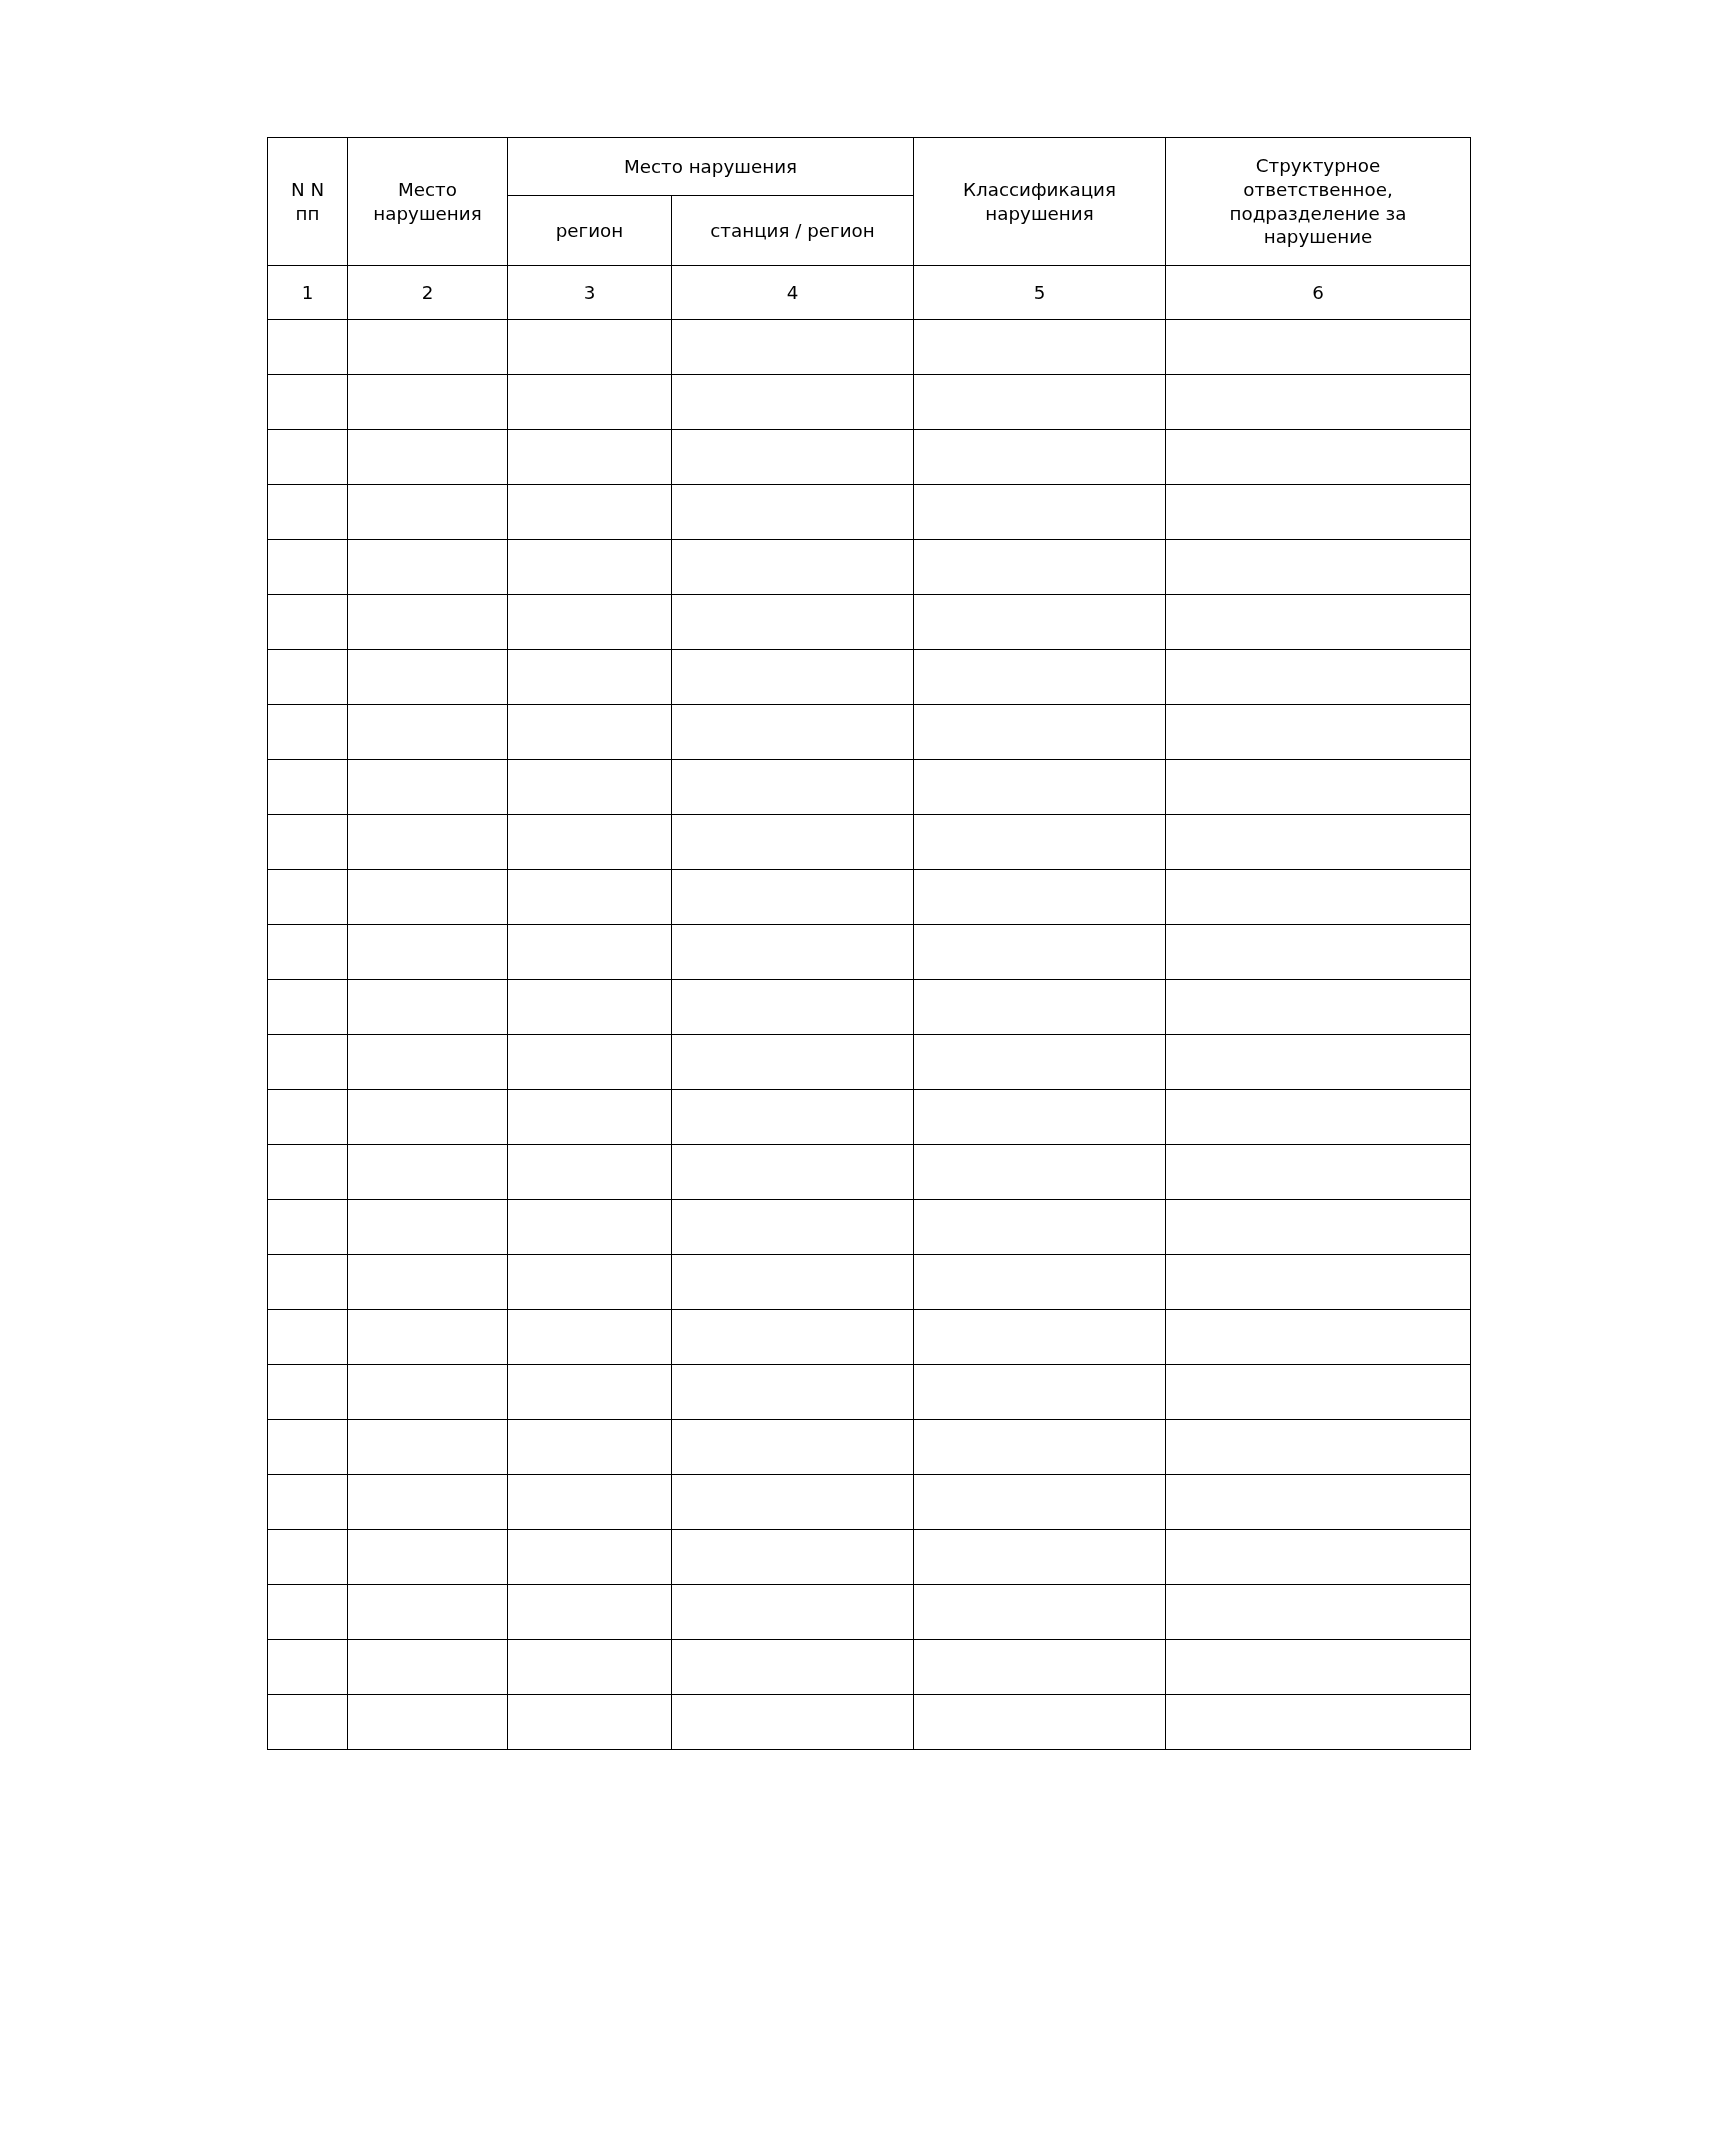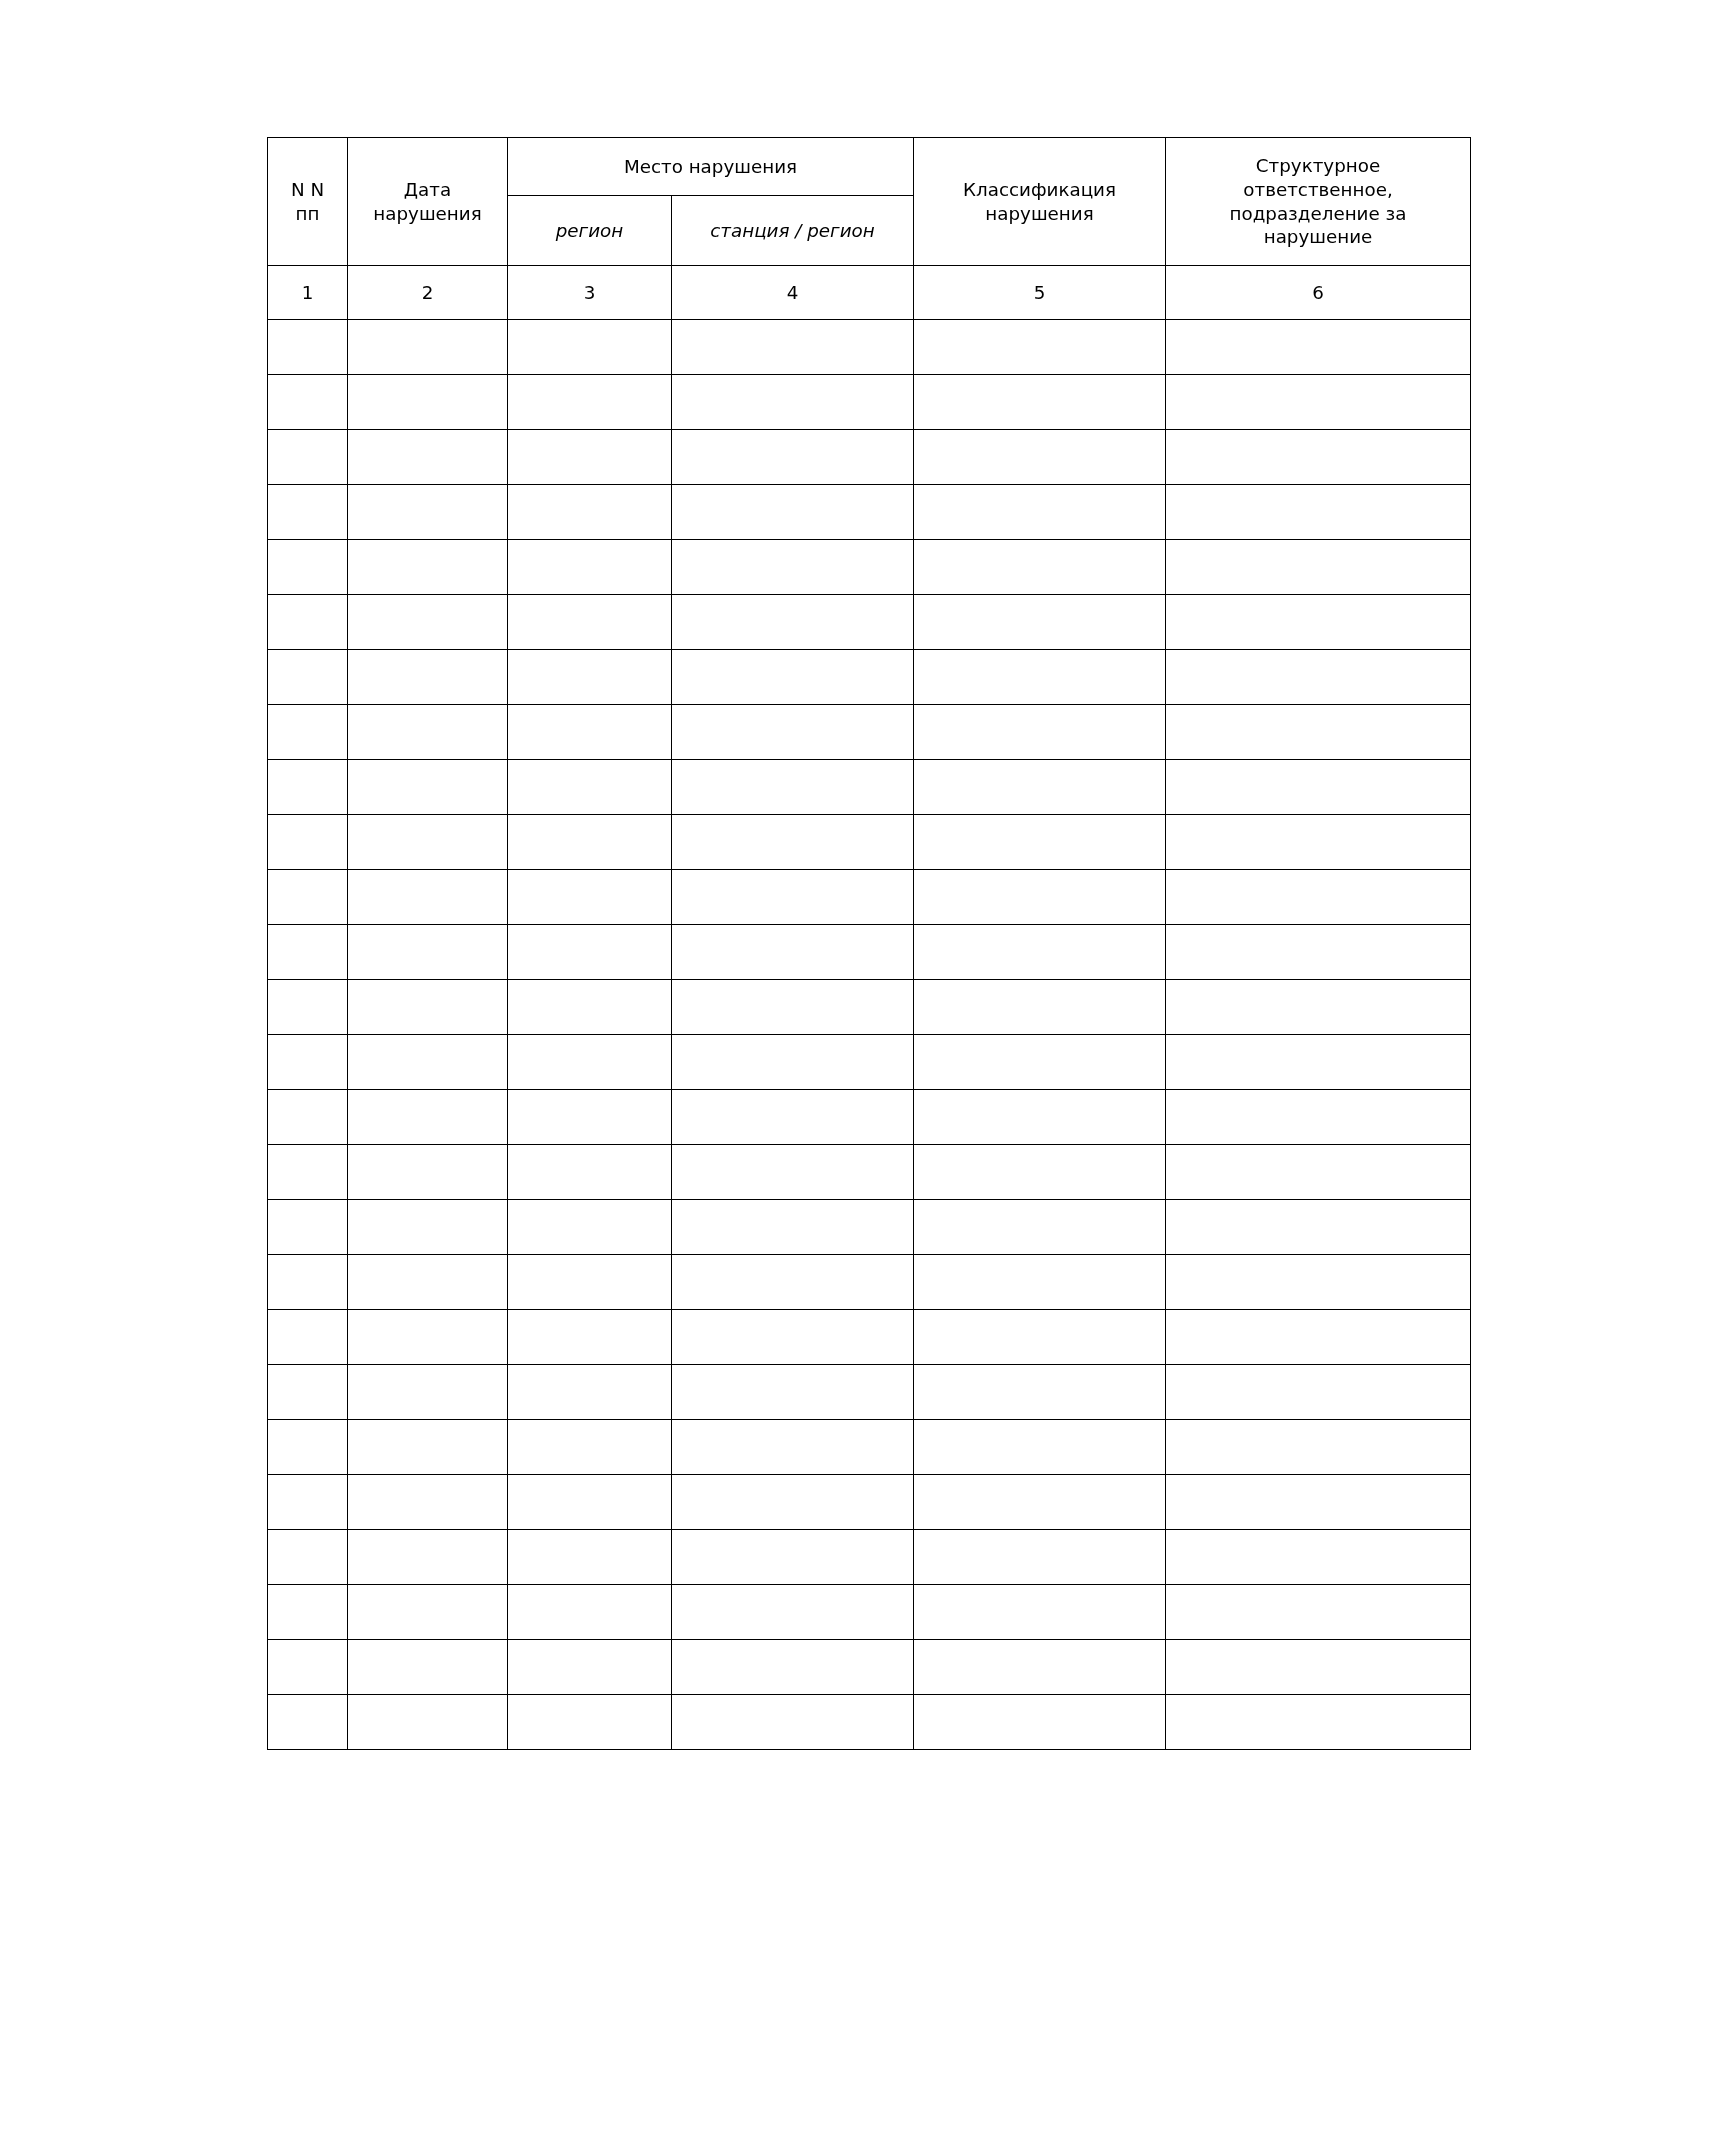--- a/index.html
+++ b/index.html
@@ -58,21 +58,21 @@
   .col1 { width: 80px; }
   .col2 { width: 160px; }
   .col3 { width: 164px; }
   .col4 { width: 242px; }
   .col5 { width: 252px; }
   .col6 { width: 305px; }
 
   .head-row-1 th { height: 57px; }
   .head-row-2 th { height: 69px; }
 
-  .sub-head { padding: 5.5px 3.7px; font-style: italic; }
+  .sub-head { padding: 5.5px 3.7px; }
 </style>
 </head>
 <body>
 
 <div class="page">
   <div class="table-wrap">
     <table class="form-table">
       <colgroup>
         <col class="col1">
         <col class="col2">
@@ -81,21 +81,21 @@
         <col class="col5">
         <col class="col6">
       </colgroup>
       <thead>
         <tr class="head-row-1">
           <th class="head-cell" rowspan="2">
             <div>N N</div>
             <div>пп</div>
           </th>
           <th class="head-cell" rowspan="2">
-            <div>Дата</div>
+            <div>Место</div>
             <div>нарушения</div>
           </th>
           <th class="head-cell" colspan="2">Место нарушения</th>
           <th class="head-cell" rowspan="2">
             <div>Классификация</div>
             <div>нарушения</div>
           </th>
           <th class="head-cell" rowspan="2">
             <div>Структурное</div>
             <div>ответственное,</div>

